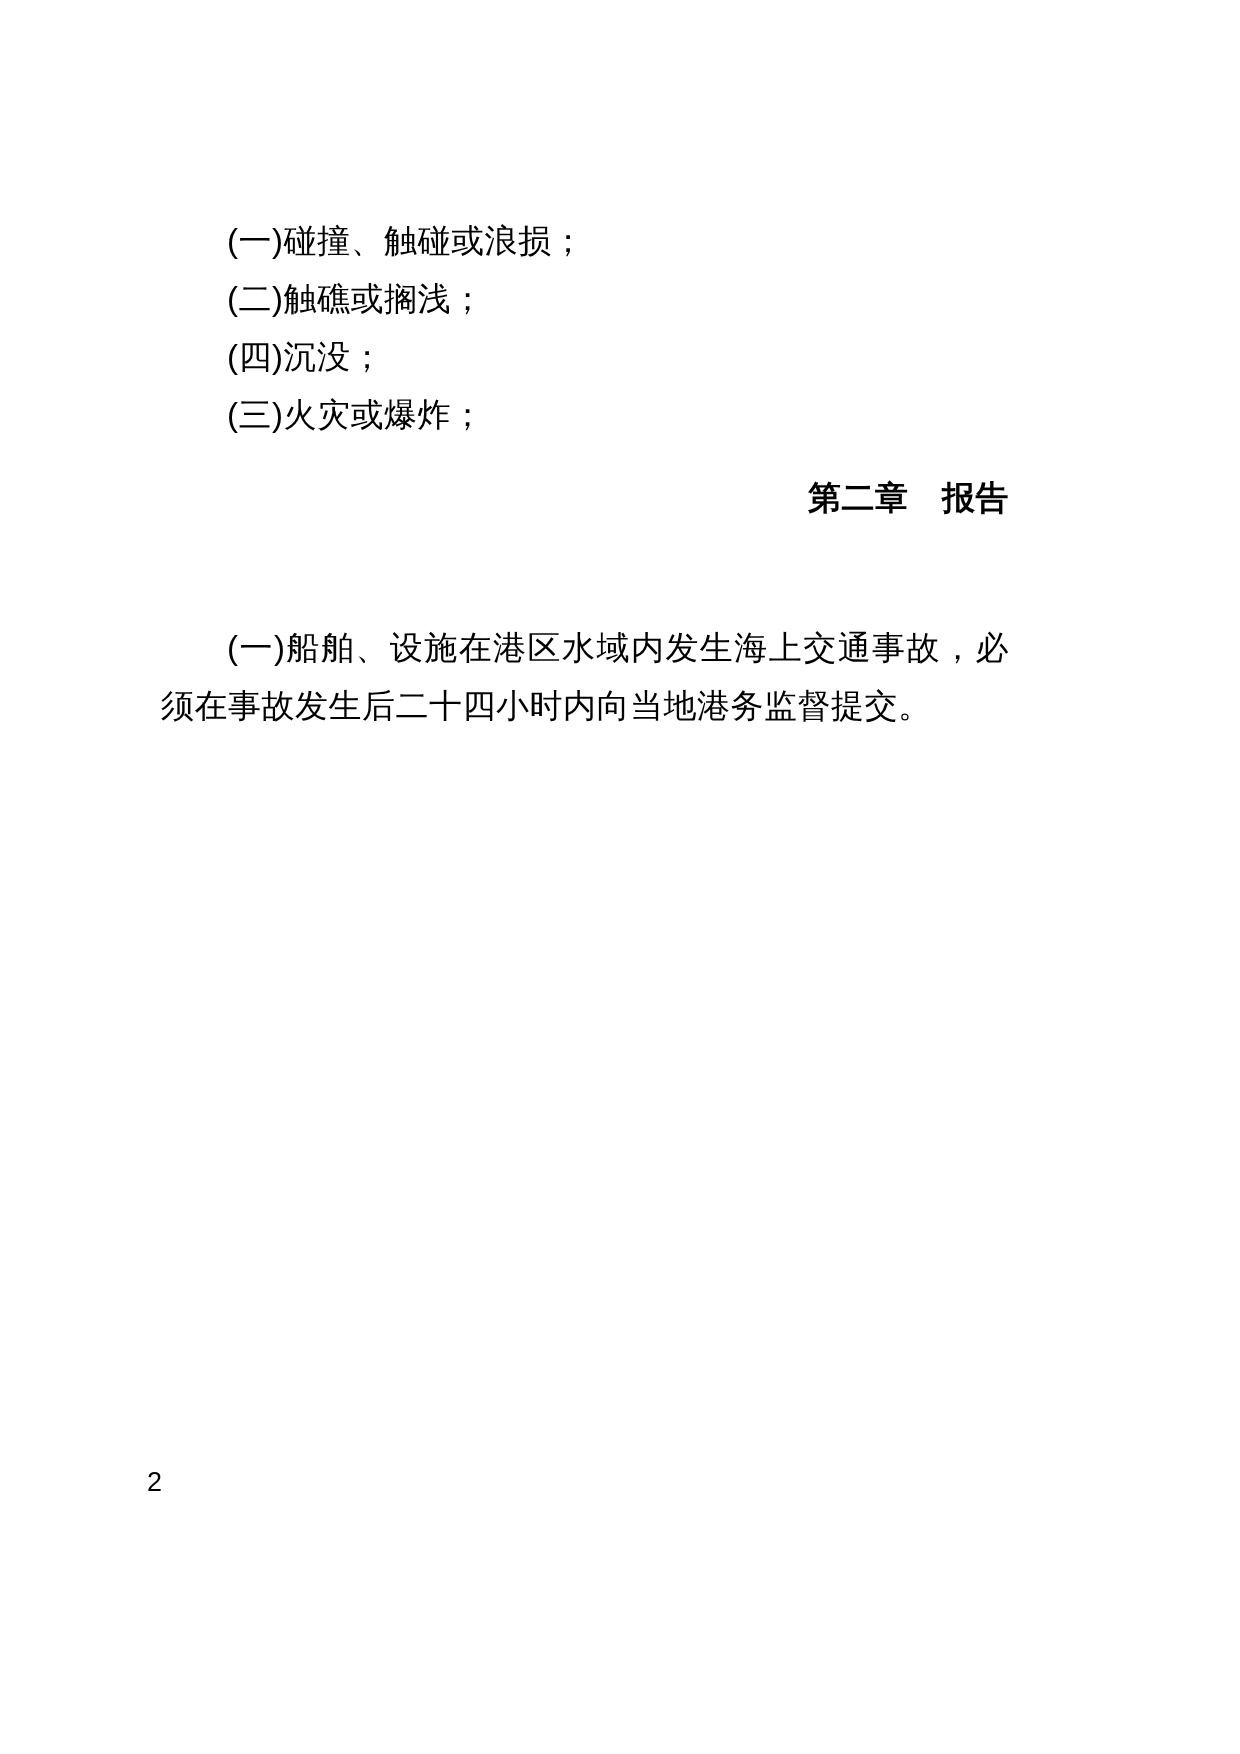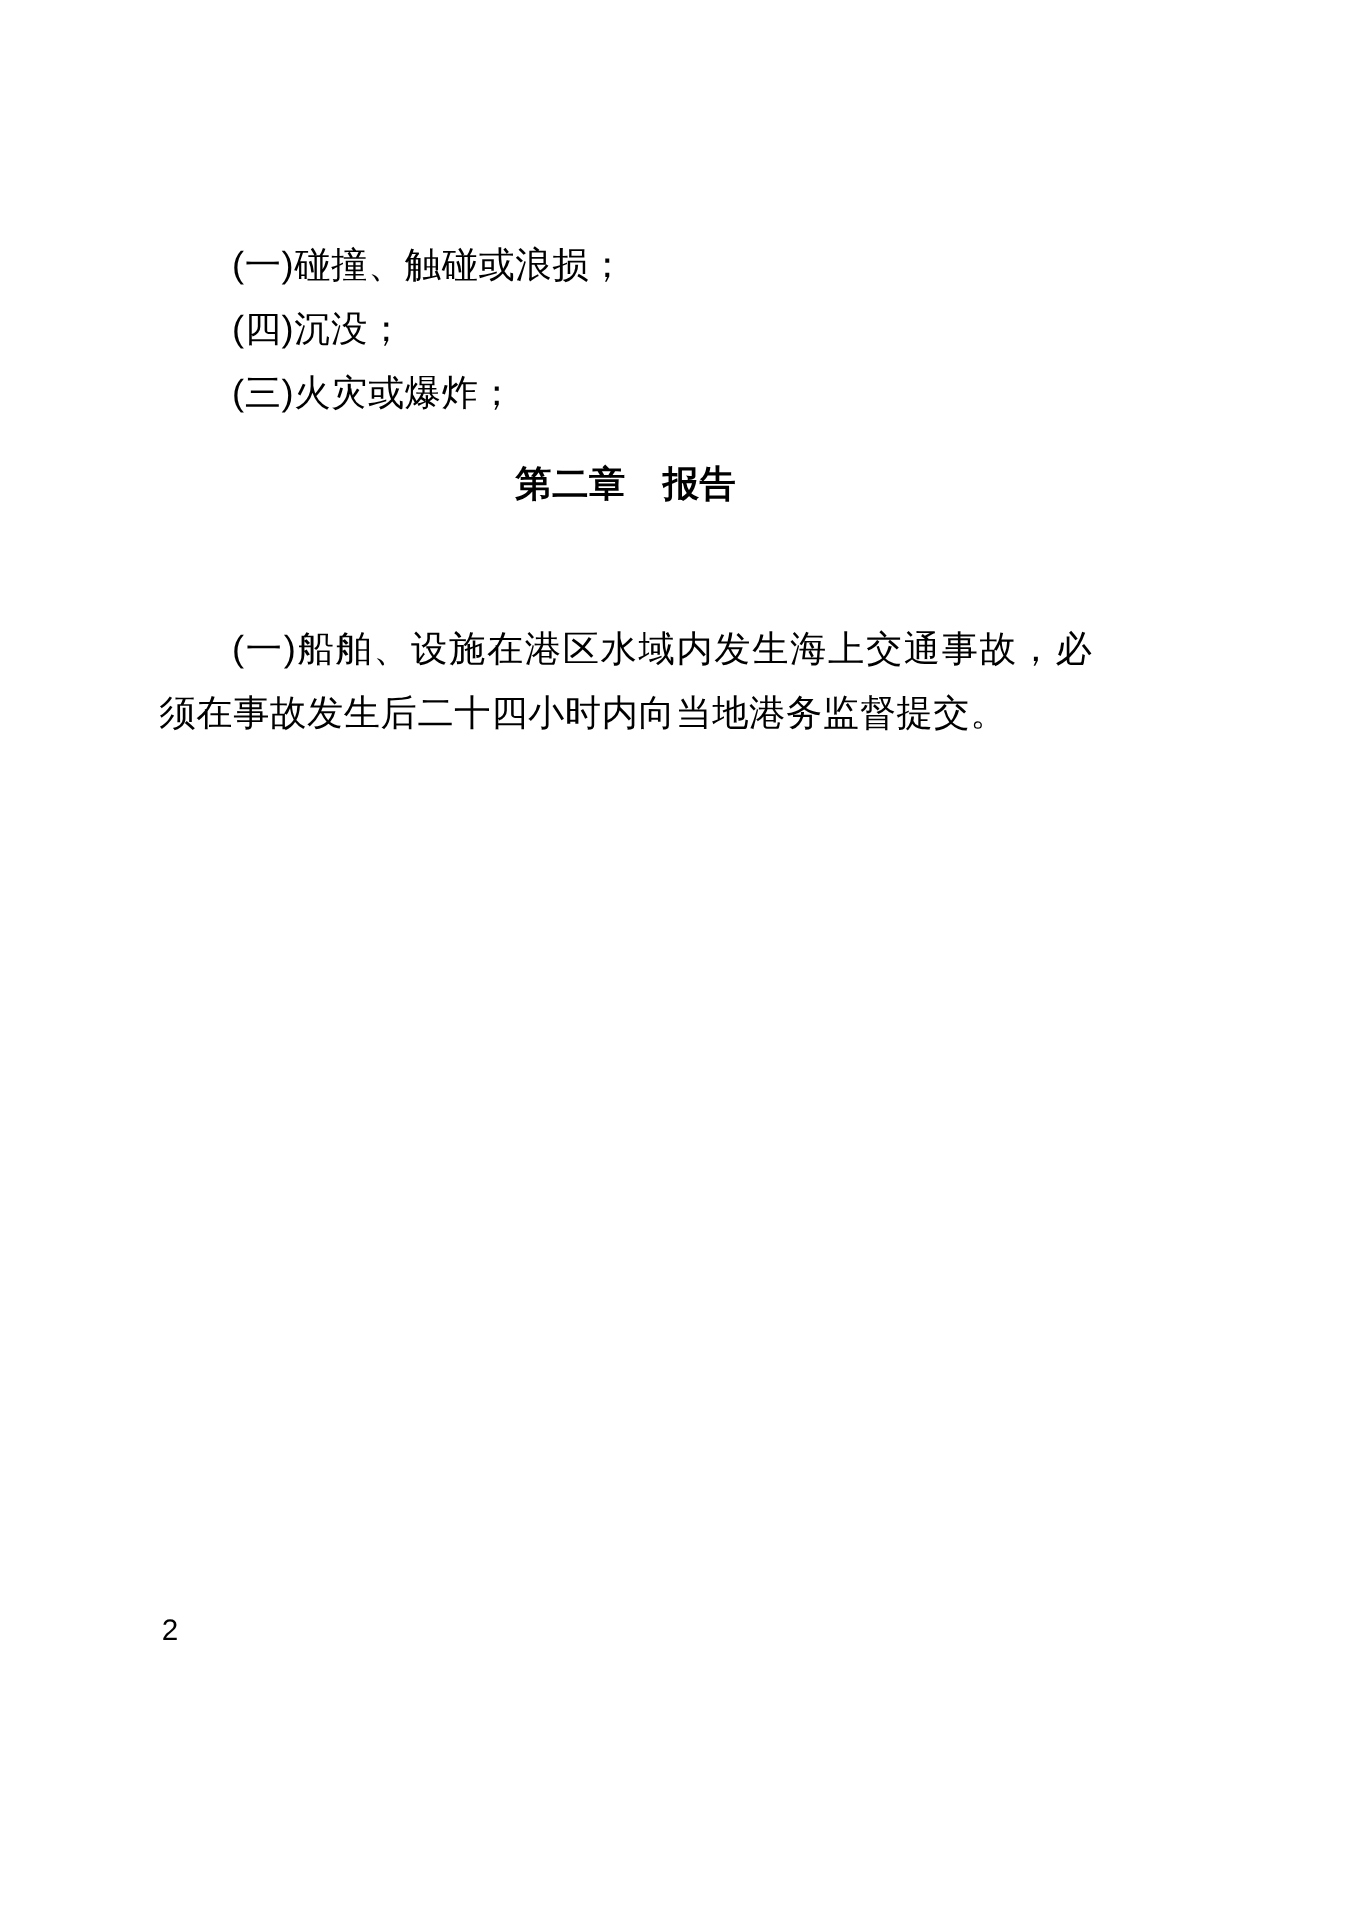--- a/index.html
+++ b/index.html
@@ -15,36 +15,36 @@
     margin: 0 auto;
     background: #ffffff;
     color: #000000;
     font-family: "Liberation Sans", "DejaVu Sans", sans-serif;
     overflow: hidden;
   }
 
   .content {
     position: absolute;
     top: 212px;
-    left: 145px;
+    left: 161px;
     width: 848px;
   }
 
   .para {
     font-size: 33px;
     line-height: 58px;
     text-align: justify;
     text-indent: 66px;
     letter-spacing: 0.5px;
   }
 
   .chapter-heading {
     font-size: 33px;
     line-height: 58px;
-    text-align: center;
+    text-align: right;
     text-indent: 0;
     margin-top: 25px;
     margin-bottom: 92px;
     letter-spacing: 0.5px;
   }
 
   .page-number {
     position: absolute;
     left: 147px;
     top: 1466px;
@@ -53,20 +53,21 @@
     color: #000000;
   }
 </style>
 </head>
 <body>
 
 <div class="page">
   <div class="content">
 
     <p class="para">(一)碰撞、触碰或浪损；</p>
+    <p class="para">(二)触礁或搁浅；</p>
     <p class="para">(四)沉没；</p>
     <p class="para">(三)火灾或爆炸；</p>
 
     <h2 class="chapter-heading">第二章　报告</h2>
 
     <p class="para">(一)船舶、设施在港区水域内发生海上交通事故，必须在事故发生后二十四小时内向当地港务监督提交。</p>
 
   </div>
 
   <div class="page-number">2</div>

